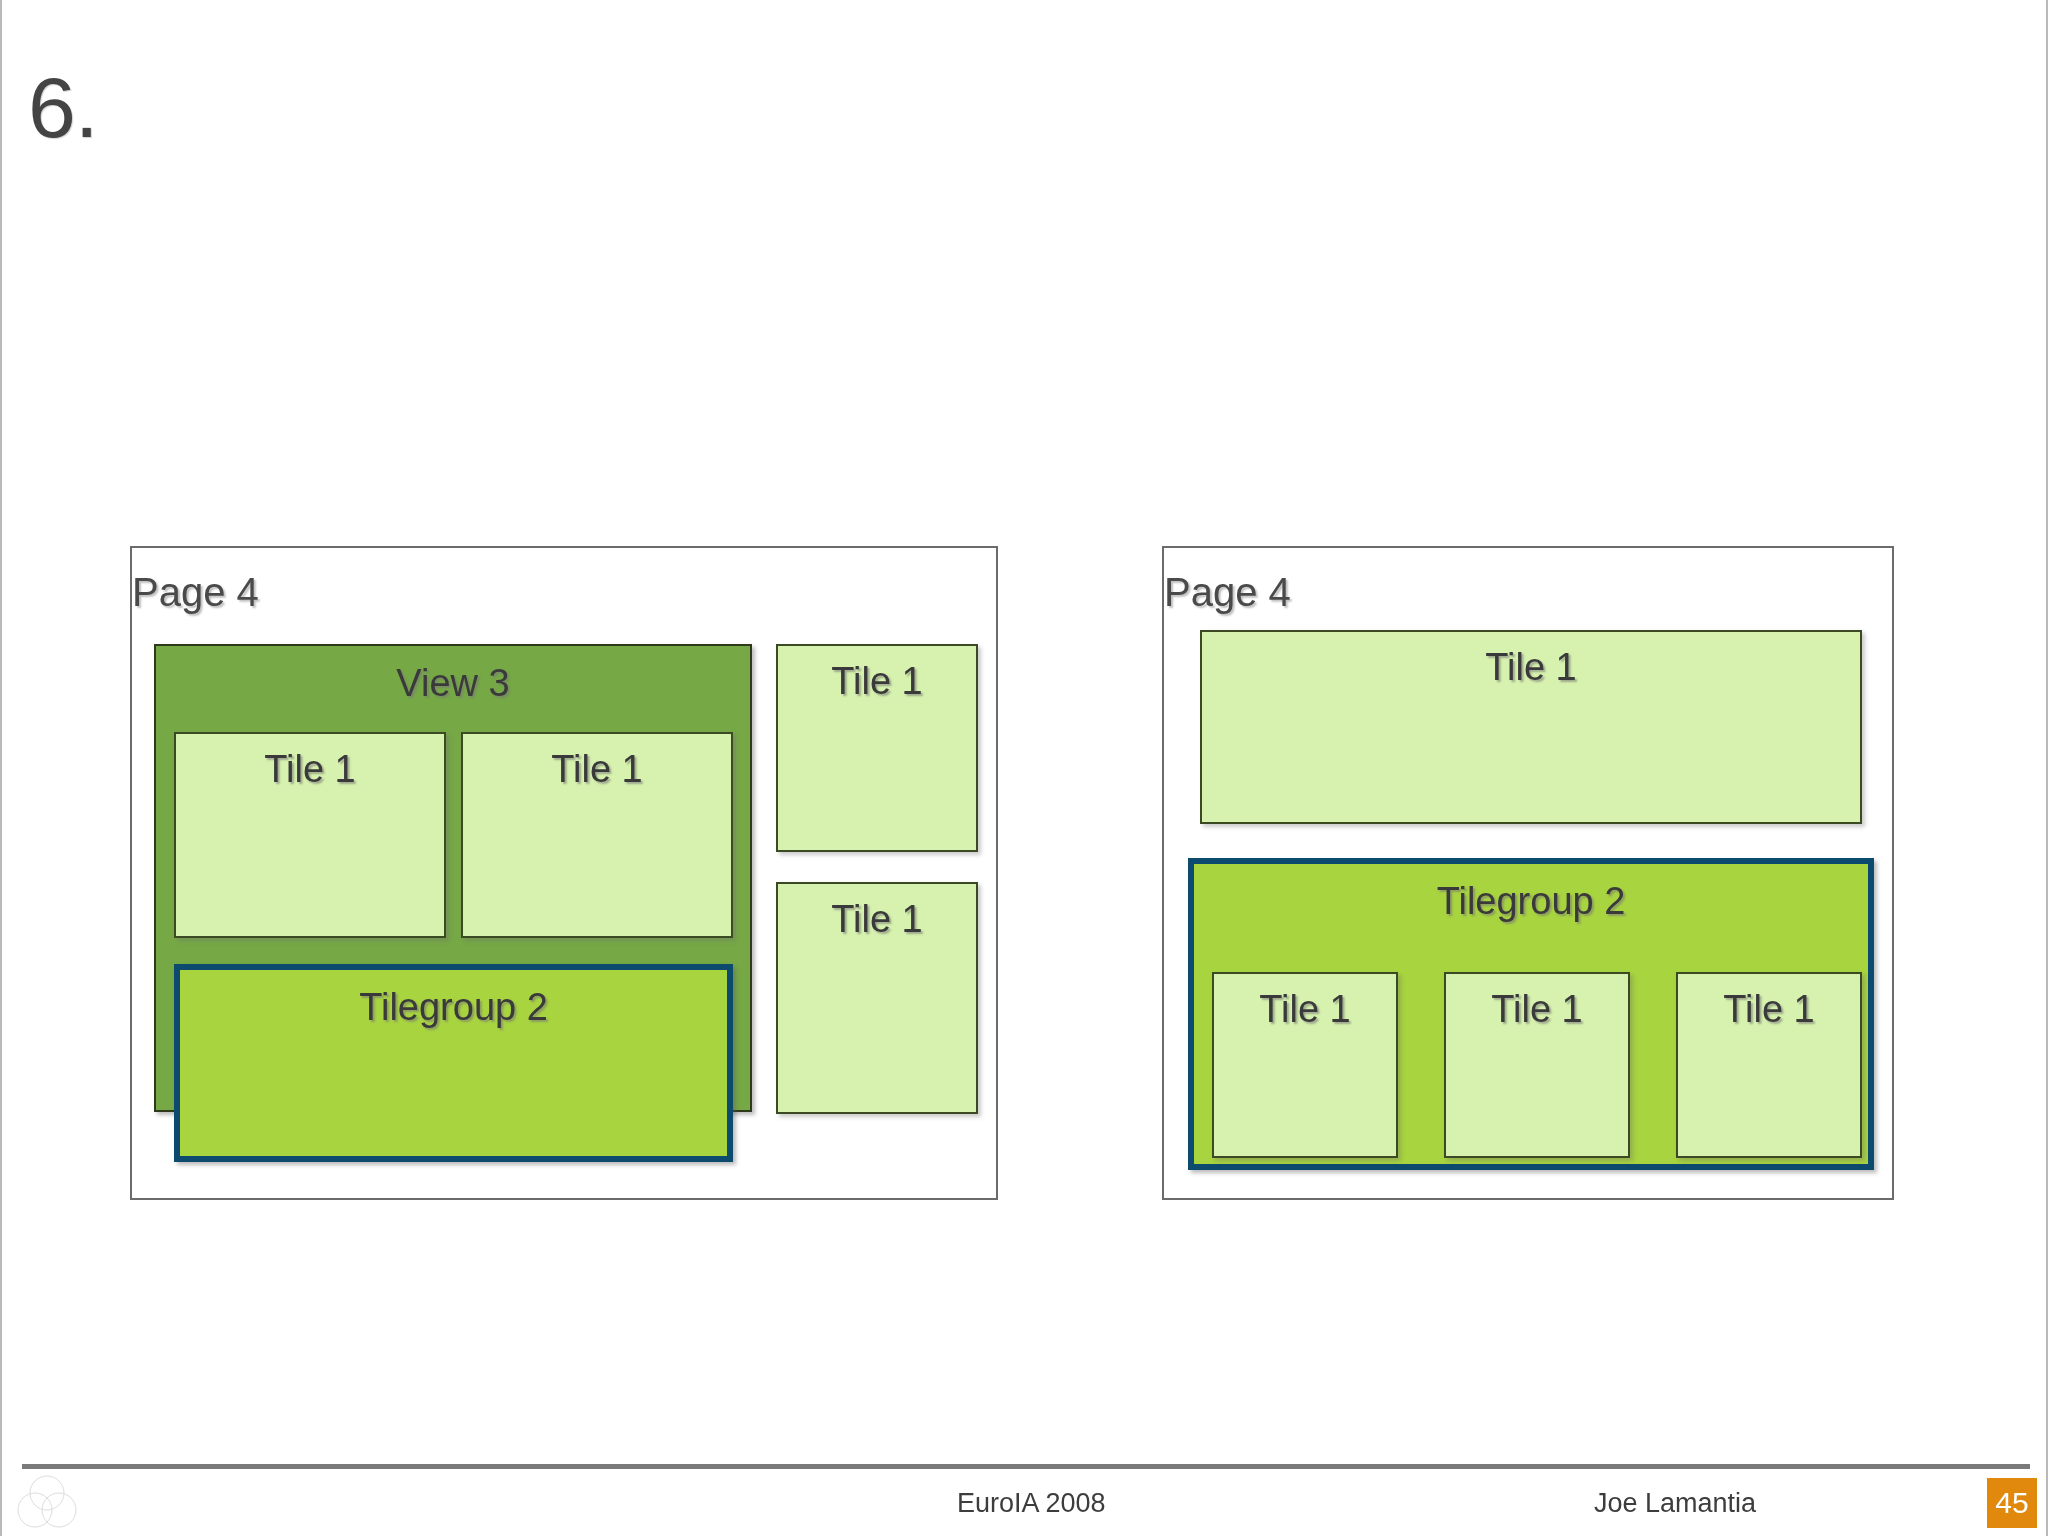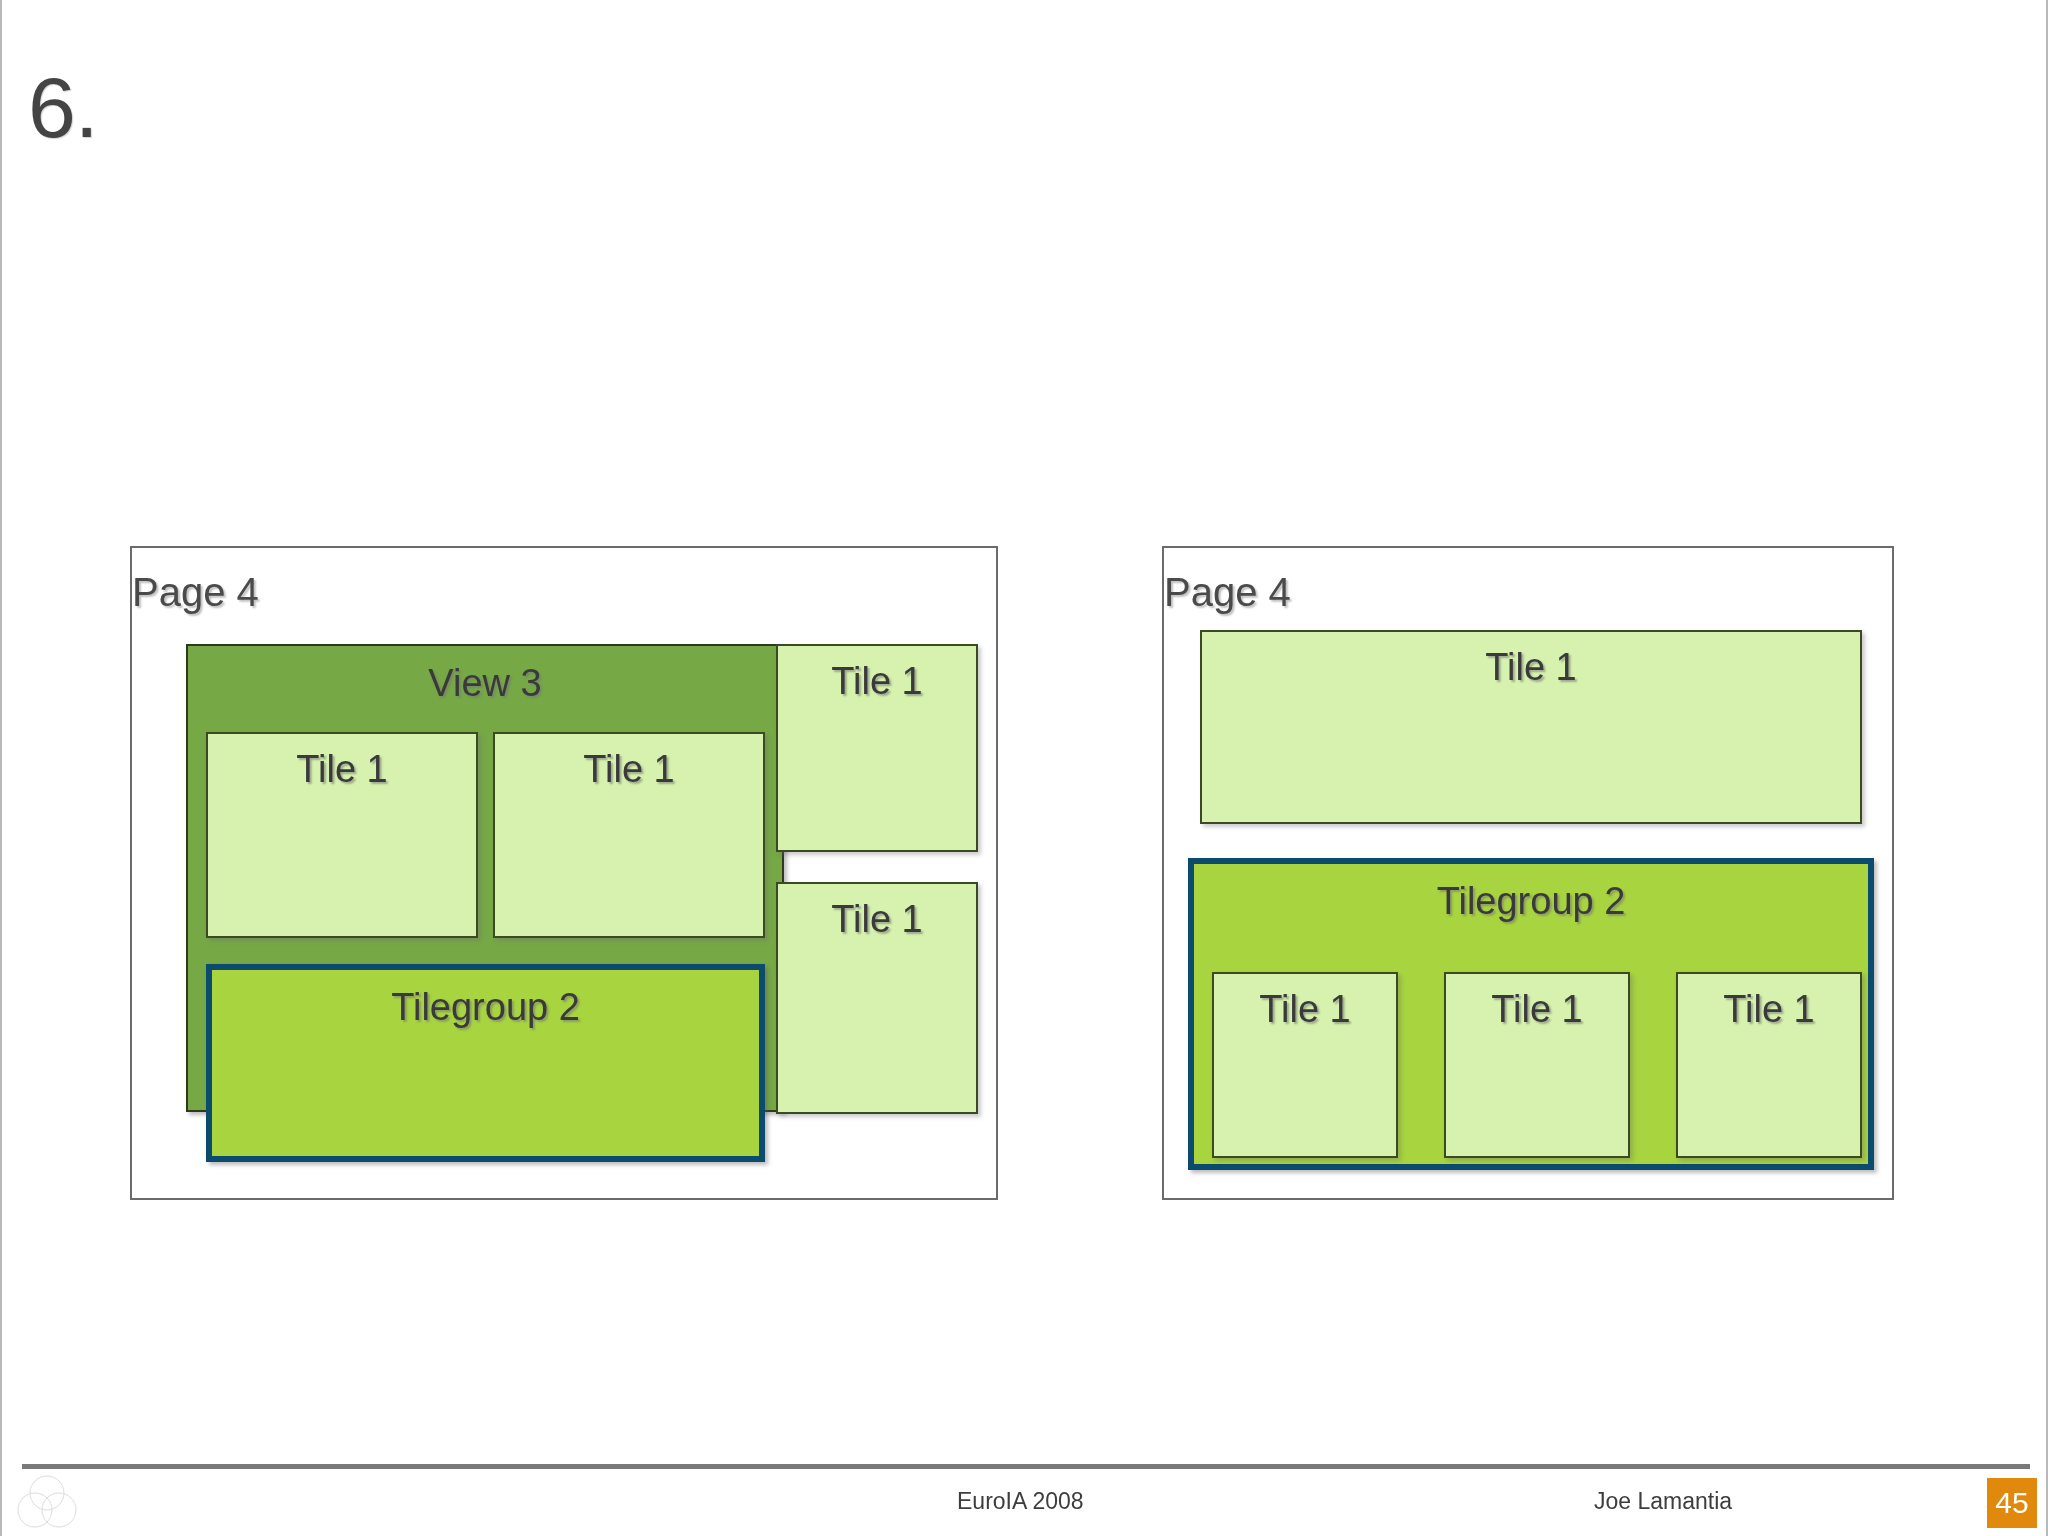--- a/index.html
+++ b/index.html
@@ -125,21 +125,21 @@
     position: absolute;
     left: 14px;
     top: 4px;
     width: 62px;
     height: 58px;
     opacity: 0.35;
   }
   .footer-center {
     position: absolute;
     top: 18px;
-    font-size: 23px;
+    font-size: 27px;
     color: #3d3d3d;
     white-space: nowrap;
   }
   #footer-event { left: 955px; }
   #footer-author { left: 1592px; text-align: right; }
   #page-badge {
     position: absolute;
     left: 1985px;
     top: 1478px;
     width: 50px;
@@ -158,21 +158,21 @@
 <div id="slide">
 
   <div id="title-row">
     <span id="title-number">6.</span>
   </div>
 
   <div class="page-container" style="left:128px; top:546px; width:868px; height:654px;">
 
     <div class="page-label" style="top:22px;">Page 4</div>
 
-    <div class="view-box" style="left:22px; top:96px; width:598px; height:468px;margin-left:32px;">
+    <div class="view-box" style="left:22px; top:96px; width:598px; height:468px;">
       <div class="box-label">View 3</div>
 
       <div class="tile-box" style="left:18px; top:86px; width:272px; height:206px;">
         <div class="box-label">Tile 1</div>
       </div>
       <div class="tile-box" style="left:305px; top:86px; width:272px; height:206px;">
         <div class="box-label">Tile 1</div>
       </div>
 
       <div class="tilegroup-box" style="left:18px; top:318px; width:559px; height:198px;">

